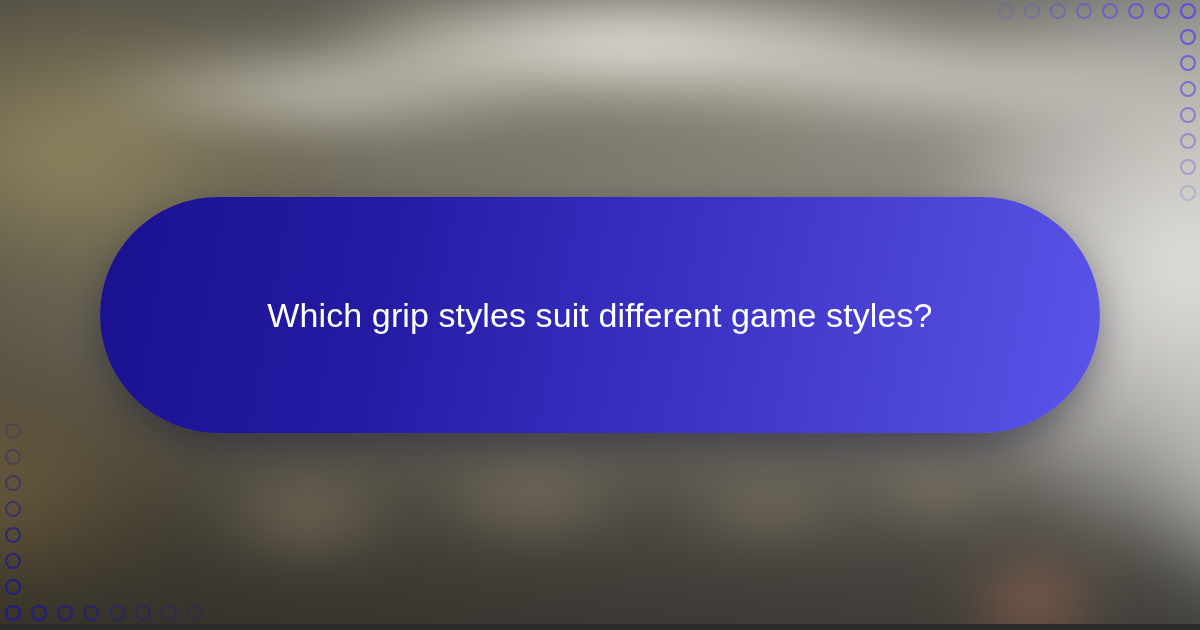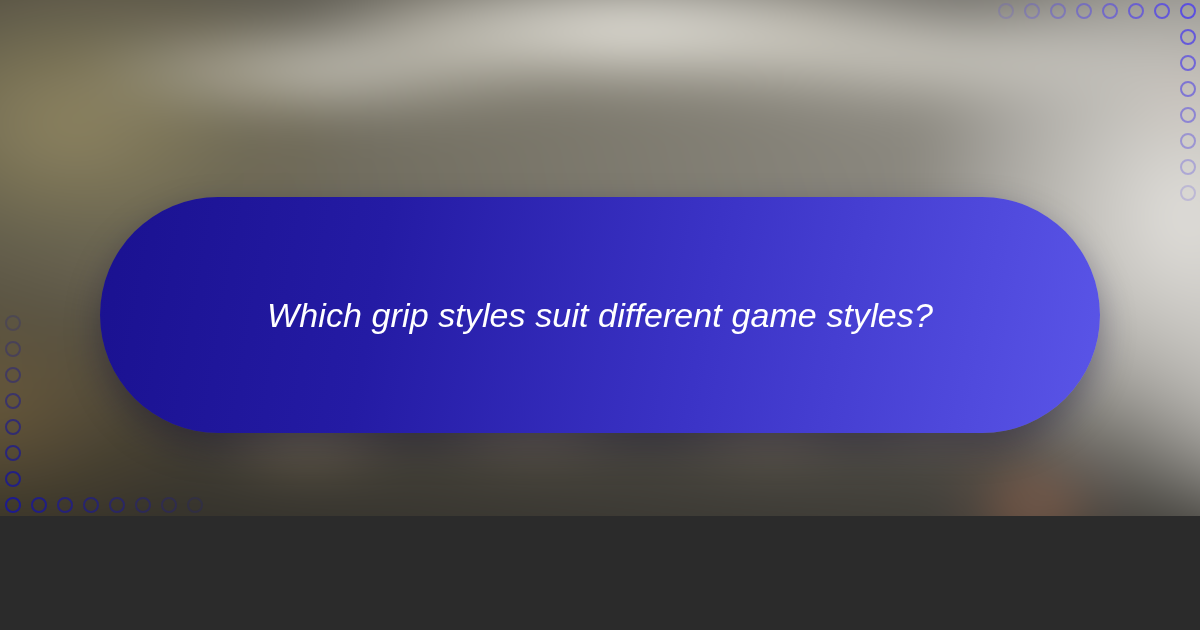--- a/index.html
+++ b/index.html
@@ -4,24 +4,23 @@
 <style>
   html, body {
     margin: 0;
     padding: 0;
     background: #2b2b2b;
   }
 
   #stage {
     position: relative;
     width: 1200px;
-    height: 516px;
+    height: 624px;
     overflow: hidden;
     font-family: "Liberation Sans", sans-serif;
-    font-style: italic;
   }
 
   
   .bg-photo {
     position: absolute;
     inset: -60px;
     background-color: #6e6a5c;
     background-image:
       
       radial-gradient(ellipse 420px 70px at 52% 16%, rgba(255,253,246,0.95) 0%, rgba(245,242,231,0.55) 45%, rgba(200,196,182,0.0) 75%),

